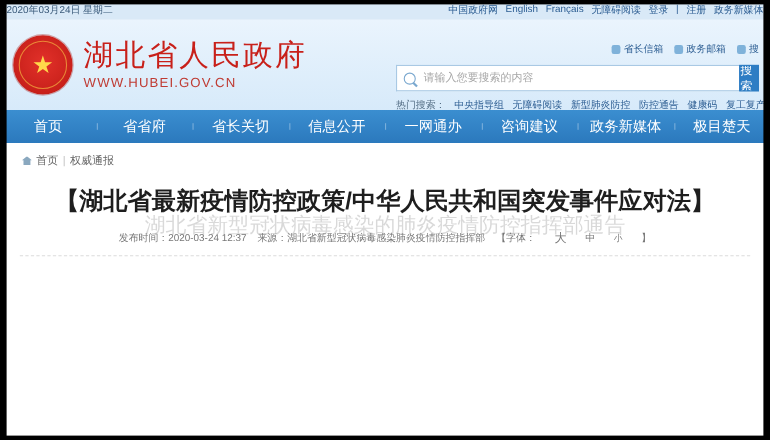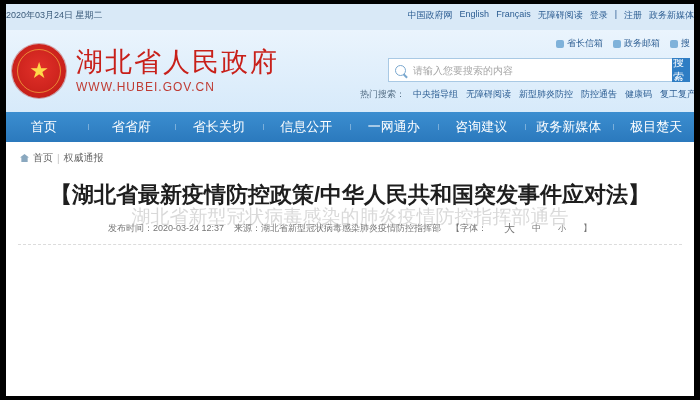--- a/index.html
+++ b/index.html
@@ -7,21 +7,21 @@
   body {
     width: 700px; height: 400px;
     font-family: "Liberation Sans", sans-serif;
     background: #ffffff;
     overflow: hidden;
     position: relative;
   }
 
   
   .topbar {
-    height: 30px;
+    height: 18px;
     background: #d9e9f7;
     display: flex;
     align-items: center;
     font-size: 9px;
     color: #3a5a7a;
     padding: 0 6px;
   }
   .topbar .date { color: #3a5a7a; white-space: nowrap; }
   .topbar .spacer { flex: 1; }
   .topbar .links { display: flex; gap: 7px; white-space: nowrap; }
@@ -72,21 +72,21 @@
   .brand .url {
     margin-top: 3px;
     font-size: 12px;
     color: #bf3b33;
     letter-spacing: 1px;
     font-family: "Liberation Sans", sans-serif;
   }
 
   .header-right {
     position: absolute;
-    right: 10px; top: 7px;
+    right: 10px; top: 20px;
     width: 330px;
   }
   .hr-links {
     display: flex;
     justify-content: flex-end;
     align-items: center;
     gap: 10px;
     font-size: 9px;
     color: #2c5d92;
     white-space: nowrap;
@@ -105,21 +105,20 @@
   }
   .searchbox {
     flex: 1;
     background: #fff;
     border: 1px solid #a9c9e4;
     border-right: none;
     display: flex;
     align-items: center;
     padding: 0 6px;
     gap: 5px;
-    margin-left: 28px;
   }
   .searchbox .mag {
     width: 11px; height: 11px;
     border: 1.6px solid #7aa8cf;
     border-radius: 50%;
     position: relative;
     flex: 0 0 auto;
   }
   .searchbox .mag:after {
     content:"";

